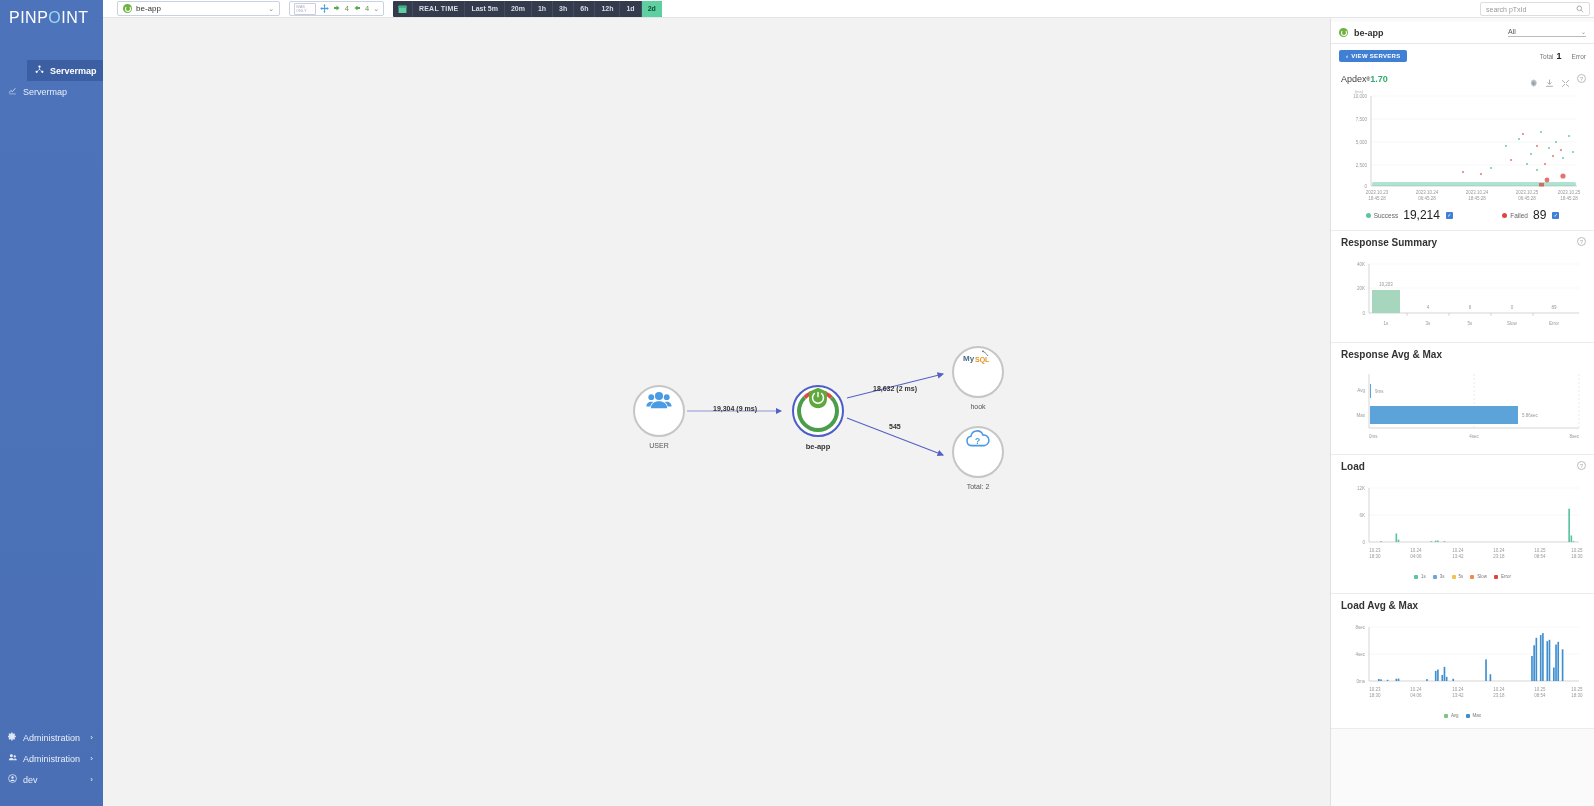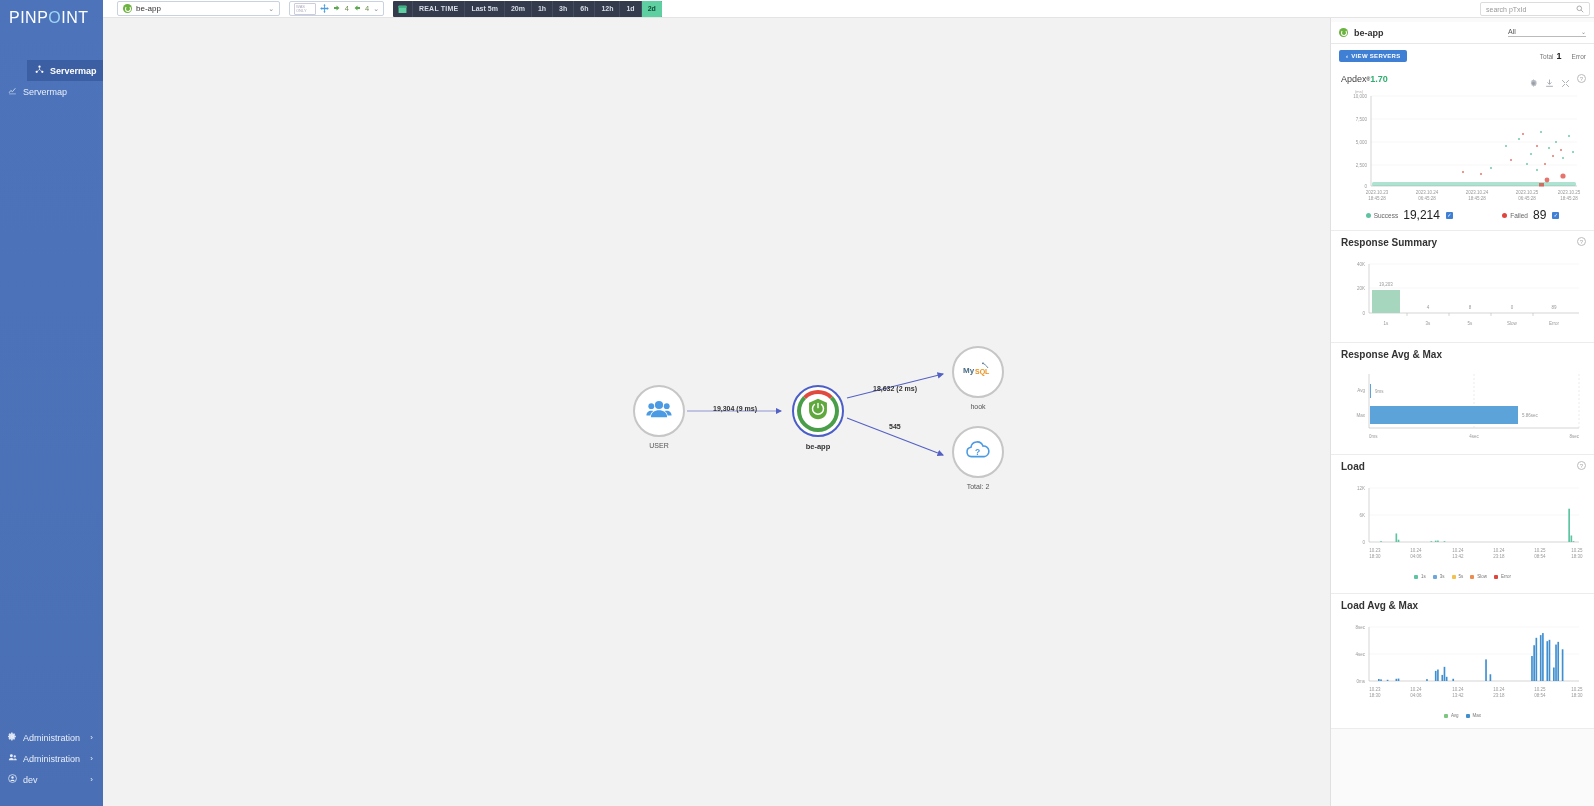--- a/index.html
+++ b/index.html
@@ -109,21 +109,21 @@
     border-radius:2px; z-index:6;
   }
   .topsearch .mag { margin-left:auto; }
 
   
   .servermap { position:absolute; top:18px; left:0; right:264px; bottom:0; background:#f2f2f2; }
   .node { position:absolute; text-align:center; }
   .node .circle {
     width: 52px; height: 52px; border-radius: 50%;
     background:#fff; border: 2px solid #c6c6c6;
-    display:flex; align-items:center; justify-content:center;
+    display:flex; align-items:flex-start; justify-content:center;
     position: relative;
   }
   .node.main-node .circle { border: 2px solid #4b5ec7; }
   .node .caption { margin-top:5px; font-size:7px; color:#555; }
   .node.main-node .caption { font-weight:bold; color:#333; font-size:7.5px; }
   .ring {
     position:absolute; inset:3px; border-radius:50%;
     border: 4px solid #4a9e4a;
     border-top-color: #e04a3f;
   }

